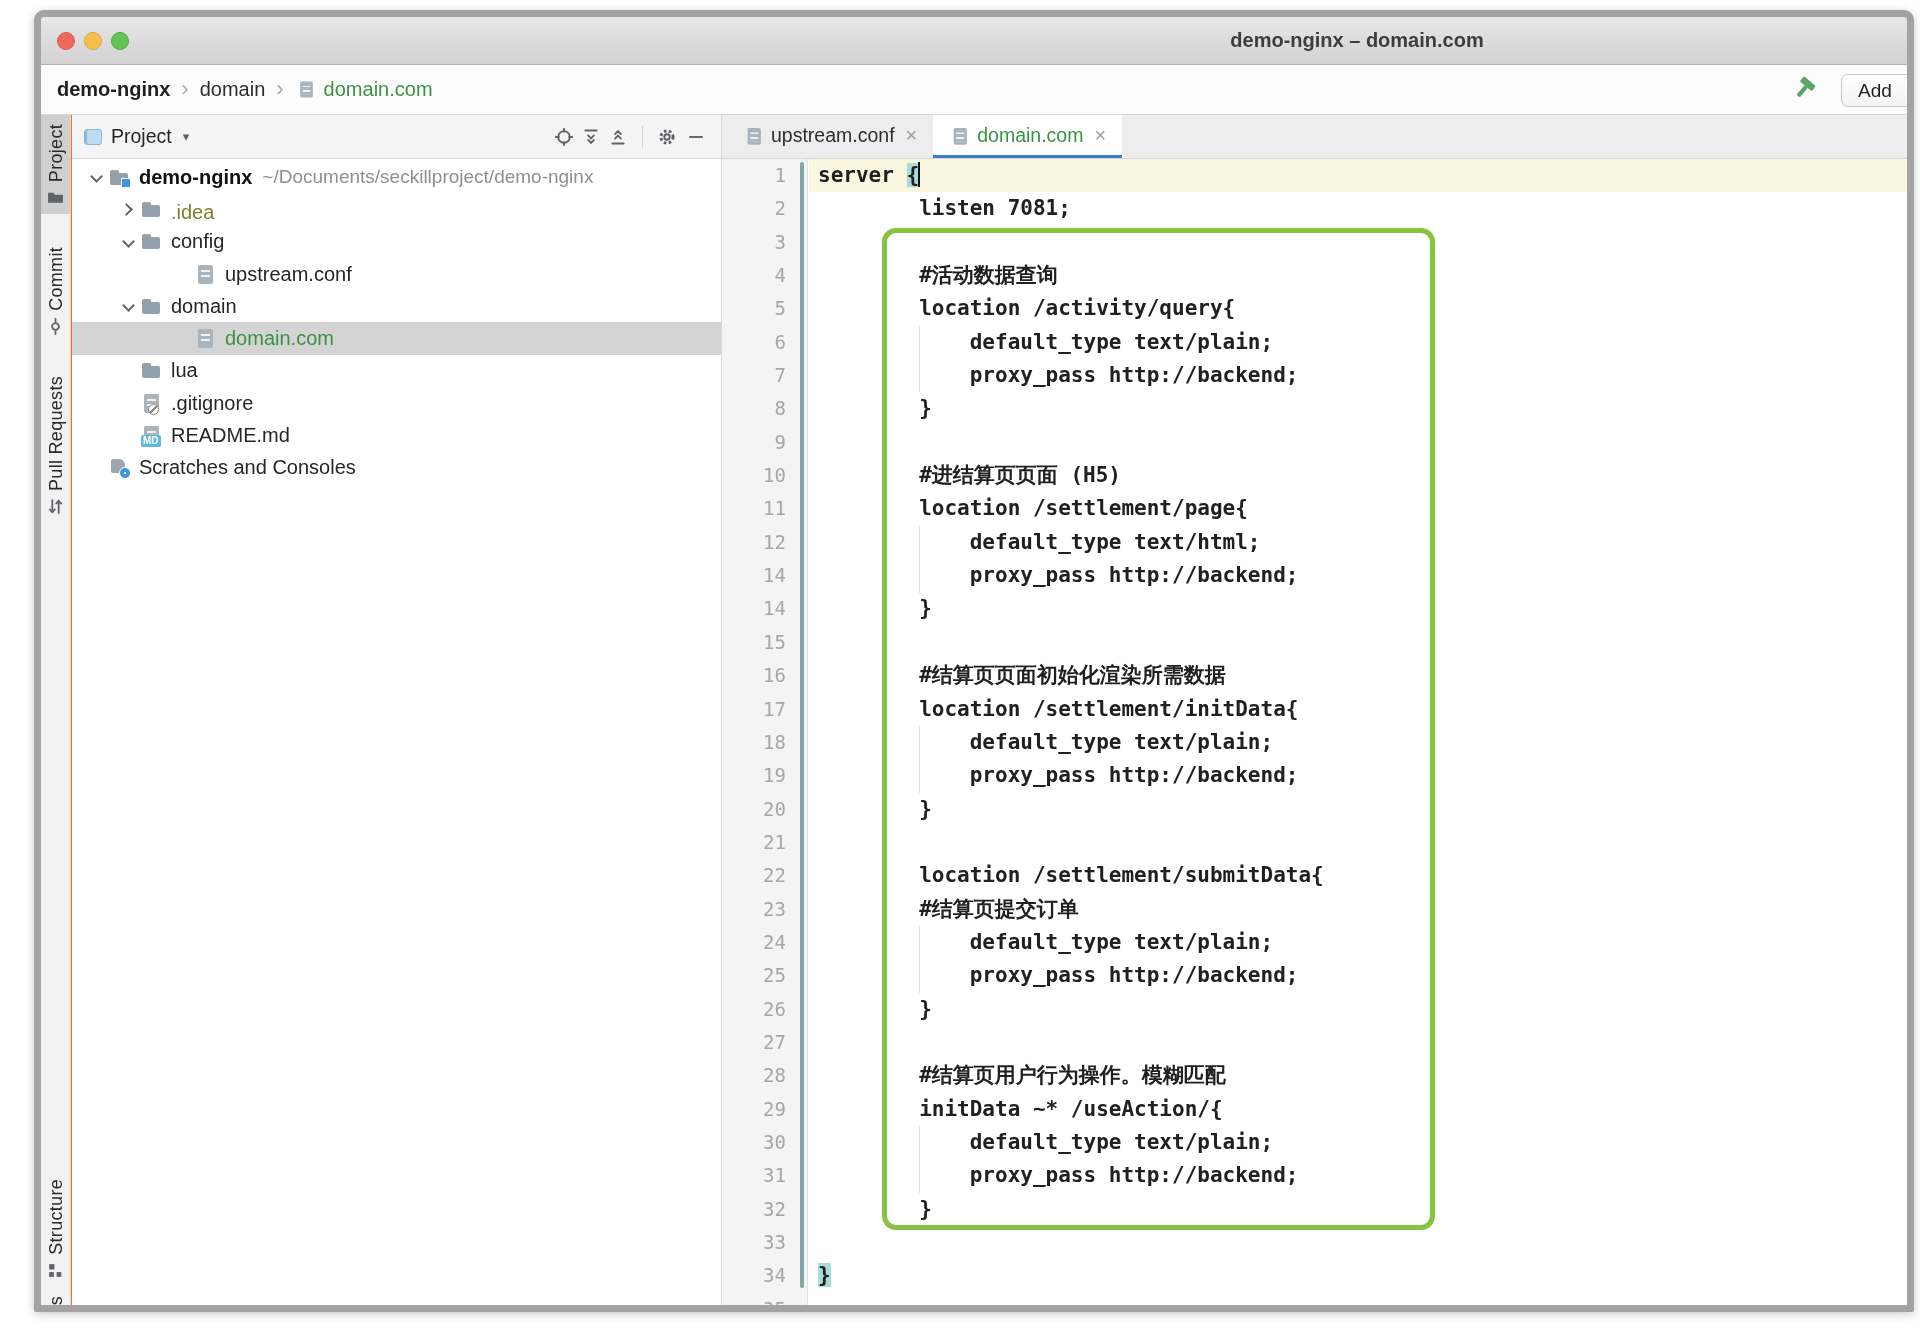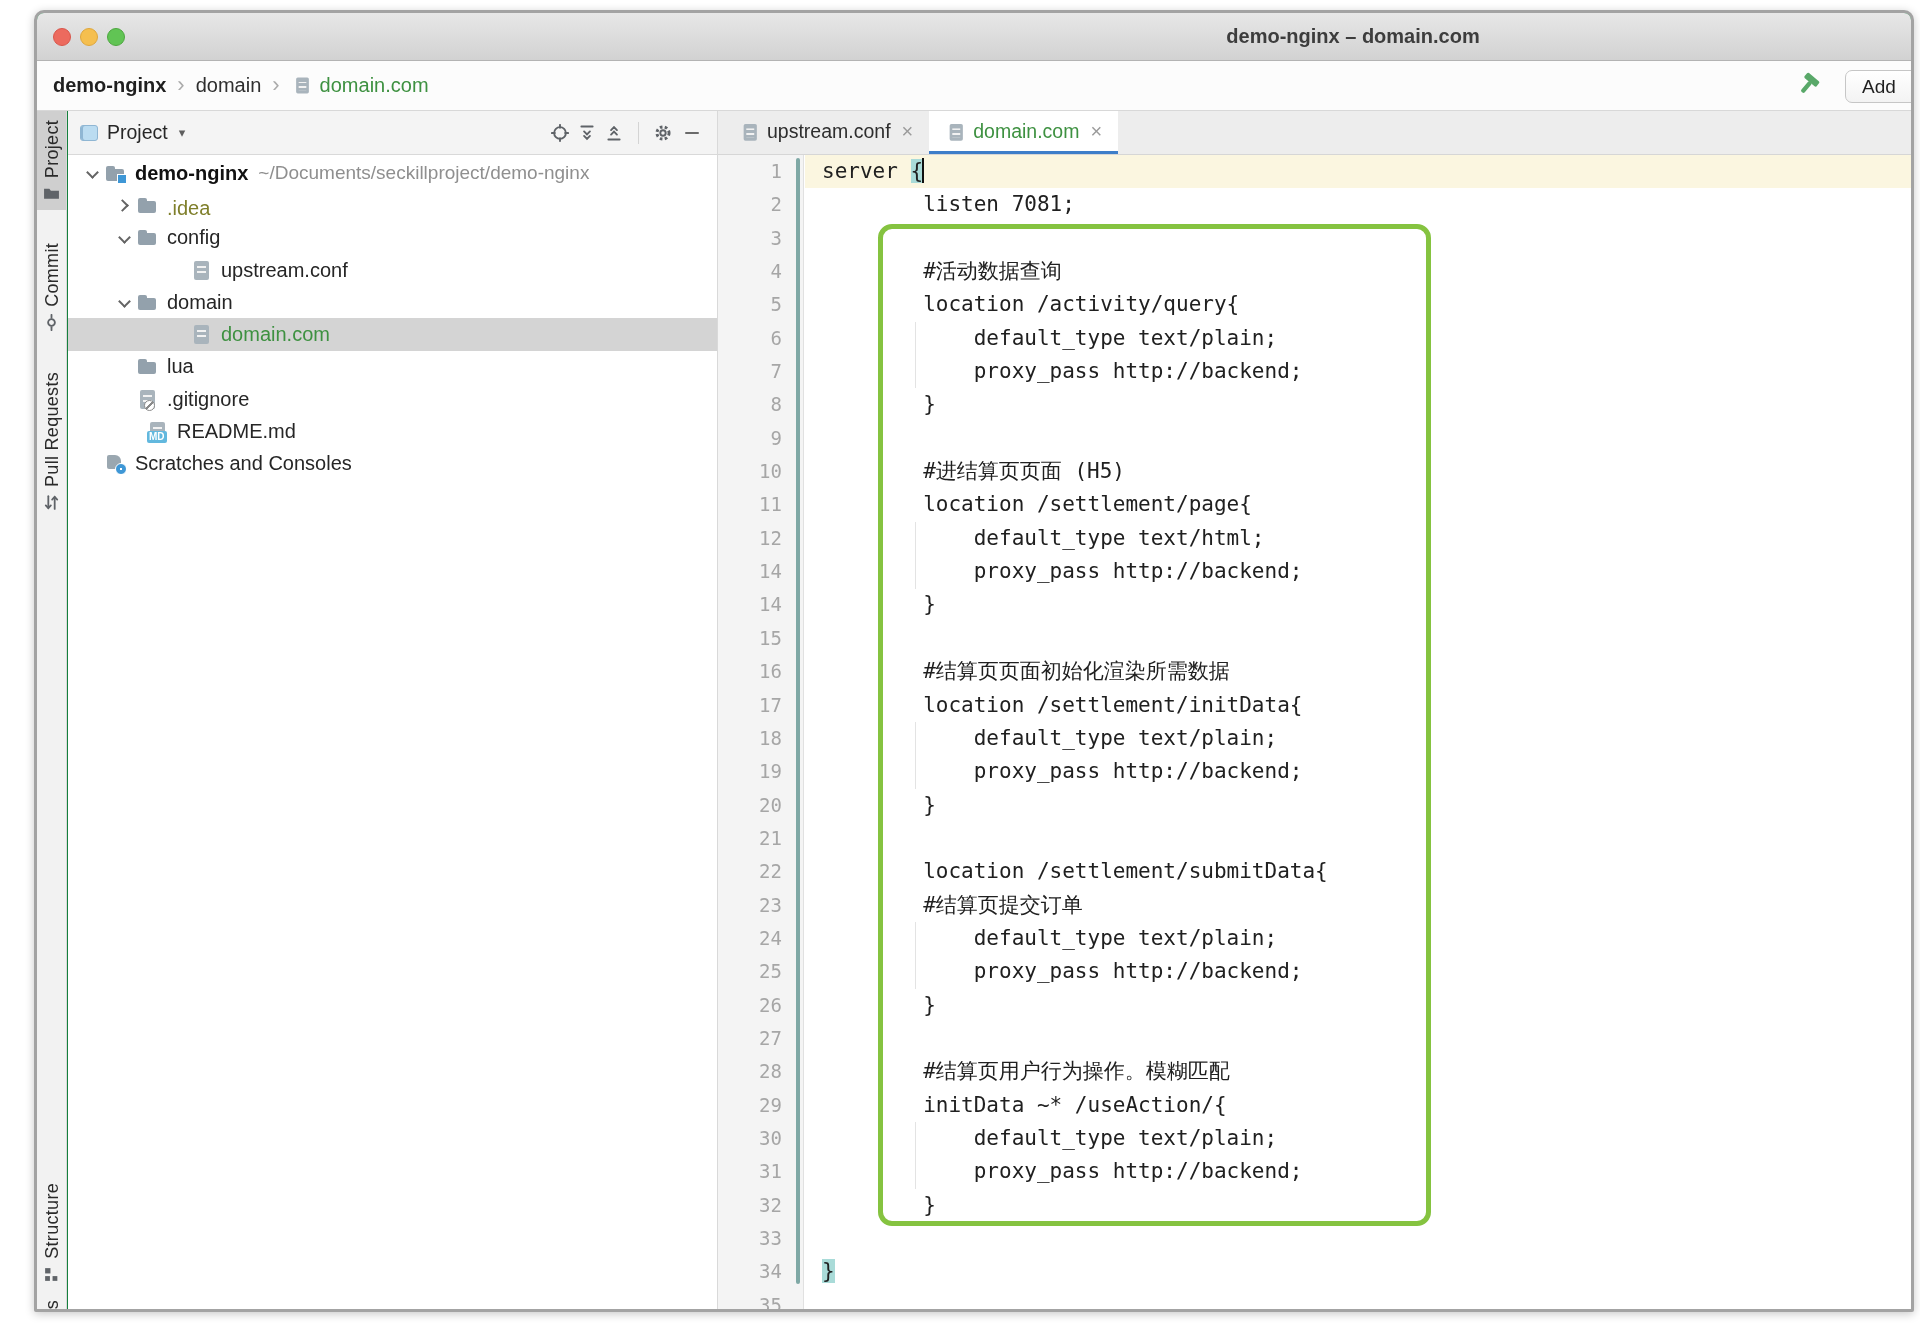--- a/index.html
+++ b/index.html
@@ -1,20 +1,20 @@
 <!DOCTYPE html>
 <html><head>
 <meta charset="utf-8">
 <style>
   * { margin:0; padding:0; box-sizing:border-box; }
   html,body { width:1920px; height:1340px; background:#fff; font-family:"Liberation Sans", sans-serif; }
   .page { position:relative; width:1920px; height:1340px; background:#fff; overflow:hidden; }
 
   .window { position:absolute; left:34px; top:10px; width:1880px; height:1302px;
-    background:#15803d; border:3px solid #a3a3a3; border-radius:10px 10px 2px 2px;
+    background:#f97316; border:7px solid #a3a3a3; border-radius:10px 10px 2px 2px;
     overflow:hidden; box-shadow:0 2px 10px rgba(0,0,0,.22); }
 
   
   .titlebar { position:absolute; left:0; top:0; right:0; height:48px;
     background:linear-gradient(#E7E7E7,#D2D2D2); border-bottom:1px solid #B3B3B3; }
   .light { position:absolute; top:15px; width:18px; height:18px; border-radius:50%; }
   .light.red    { left:16px;  background:#EC6A5E; border:1px solid #D9564B; }
   .light.yellow { left:43px;  background:#F5BF4F; border:1px solid #DFA73C; }
   .light.green  { left:70px;  background:#61C454; border:1px solid #4DA73F; }
   .win-title { position:absolute; left:1146px; top:0; width:340px; height:100%;
@@ -107,21 +107,21 @@
   .tab-close { font-size:20px; color:#9B9B9B; margin-left:2px; }
 
   .editor-body { position:absolute; left:0; right:0; top:44px; bottom:0; background:#fff; overflow:hidden; }
   .gutter { position:absolute; left:0; top:0; bottom:0; width:86px; background:#F4F4F4;
     border-right:1px solid #E1E1E1; }
   .gutter-num { height:33.35px; line-height:33.35px; text-align:right; padding-right:21px;
     color:#A6A6A6; font-family:"DejaVu Sans Mono", monospace; font-size:19px; }
   .change-bar { position:absolute; left:78px; width:4px; background:#7FA8A5; border-radius:2px; z-index:3; }
   .code-area { position:absolute; left:87px; top:0; right:0; bottom:0;
     font-family:"DejaVu Sans Mono","DejaVu Sans", monospace; font-size:21px; color:#202020; }
-  .code-line { height:33.35px; line-height:33.35px; padding-left:17px; white-space:pre; position:relative; z-index:2; }
+  .code-line { height:33.35px; line-height:33.35px; padding-left:9px; white-space:pre; position:relative; z-index:2;font-weight:bold; }
   .code-line.current { background:#FBF6E0; }
   .brace-hl { background:#A9DBD8; }
   .caret { display:inline-block; width:2px; height:25px; background:#101010; vertical-align:middle;
     margin:0 0 4px -1px; }
   .green-box { position:absolute; border:5px solid #85C340; border-radius:14px; z-index:4; pointer-events:none; }
   .indent-guide { position:absolute; width:1px; background:#E3E3E3; z-index:1; }
 
   
   svg .st { stroke:#5F6368; stroke-width:1.7; fill:none; stroke-linecap:round; }
   svg .fl { fill:#5F6368; }
@@ -287,21 +287,21 @@
             <span class="ticon folder"></span>
             <span class="tlabel">lua</span>
           </div>
           <div class="tree-row" style="padding-left: 46px;">
             <span class="chev none"></span>
             <span class="ticon file-ignored">
               <span class="mini-badge ignored"></span>
             </span>
             <span class="tlabel">.gitignore</span>
           </div>
-          <div class="tree-row" style="padding-left: 46px; margin-left: 10px;">
+          <div class="tree-row" style="padding-left: 46px;">
             <span class="chev none"></span>
             <span class="ticon file-md">
               <span class="mini-badge md">MD</span>
             </span>
             <span class="tlabel">README.md</span>
           </div>
           <div class="tree-row" style="padding-left: 14px;">
             <span class="chev none"></span>
             <span class="ticon scratches">
               <span class="mini-badge clock"></span>

